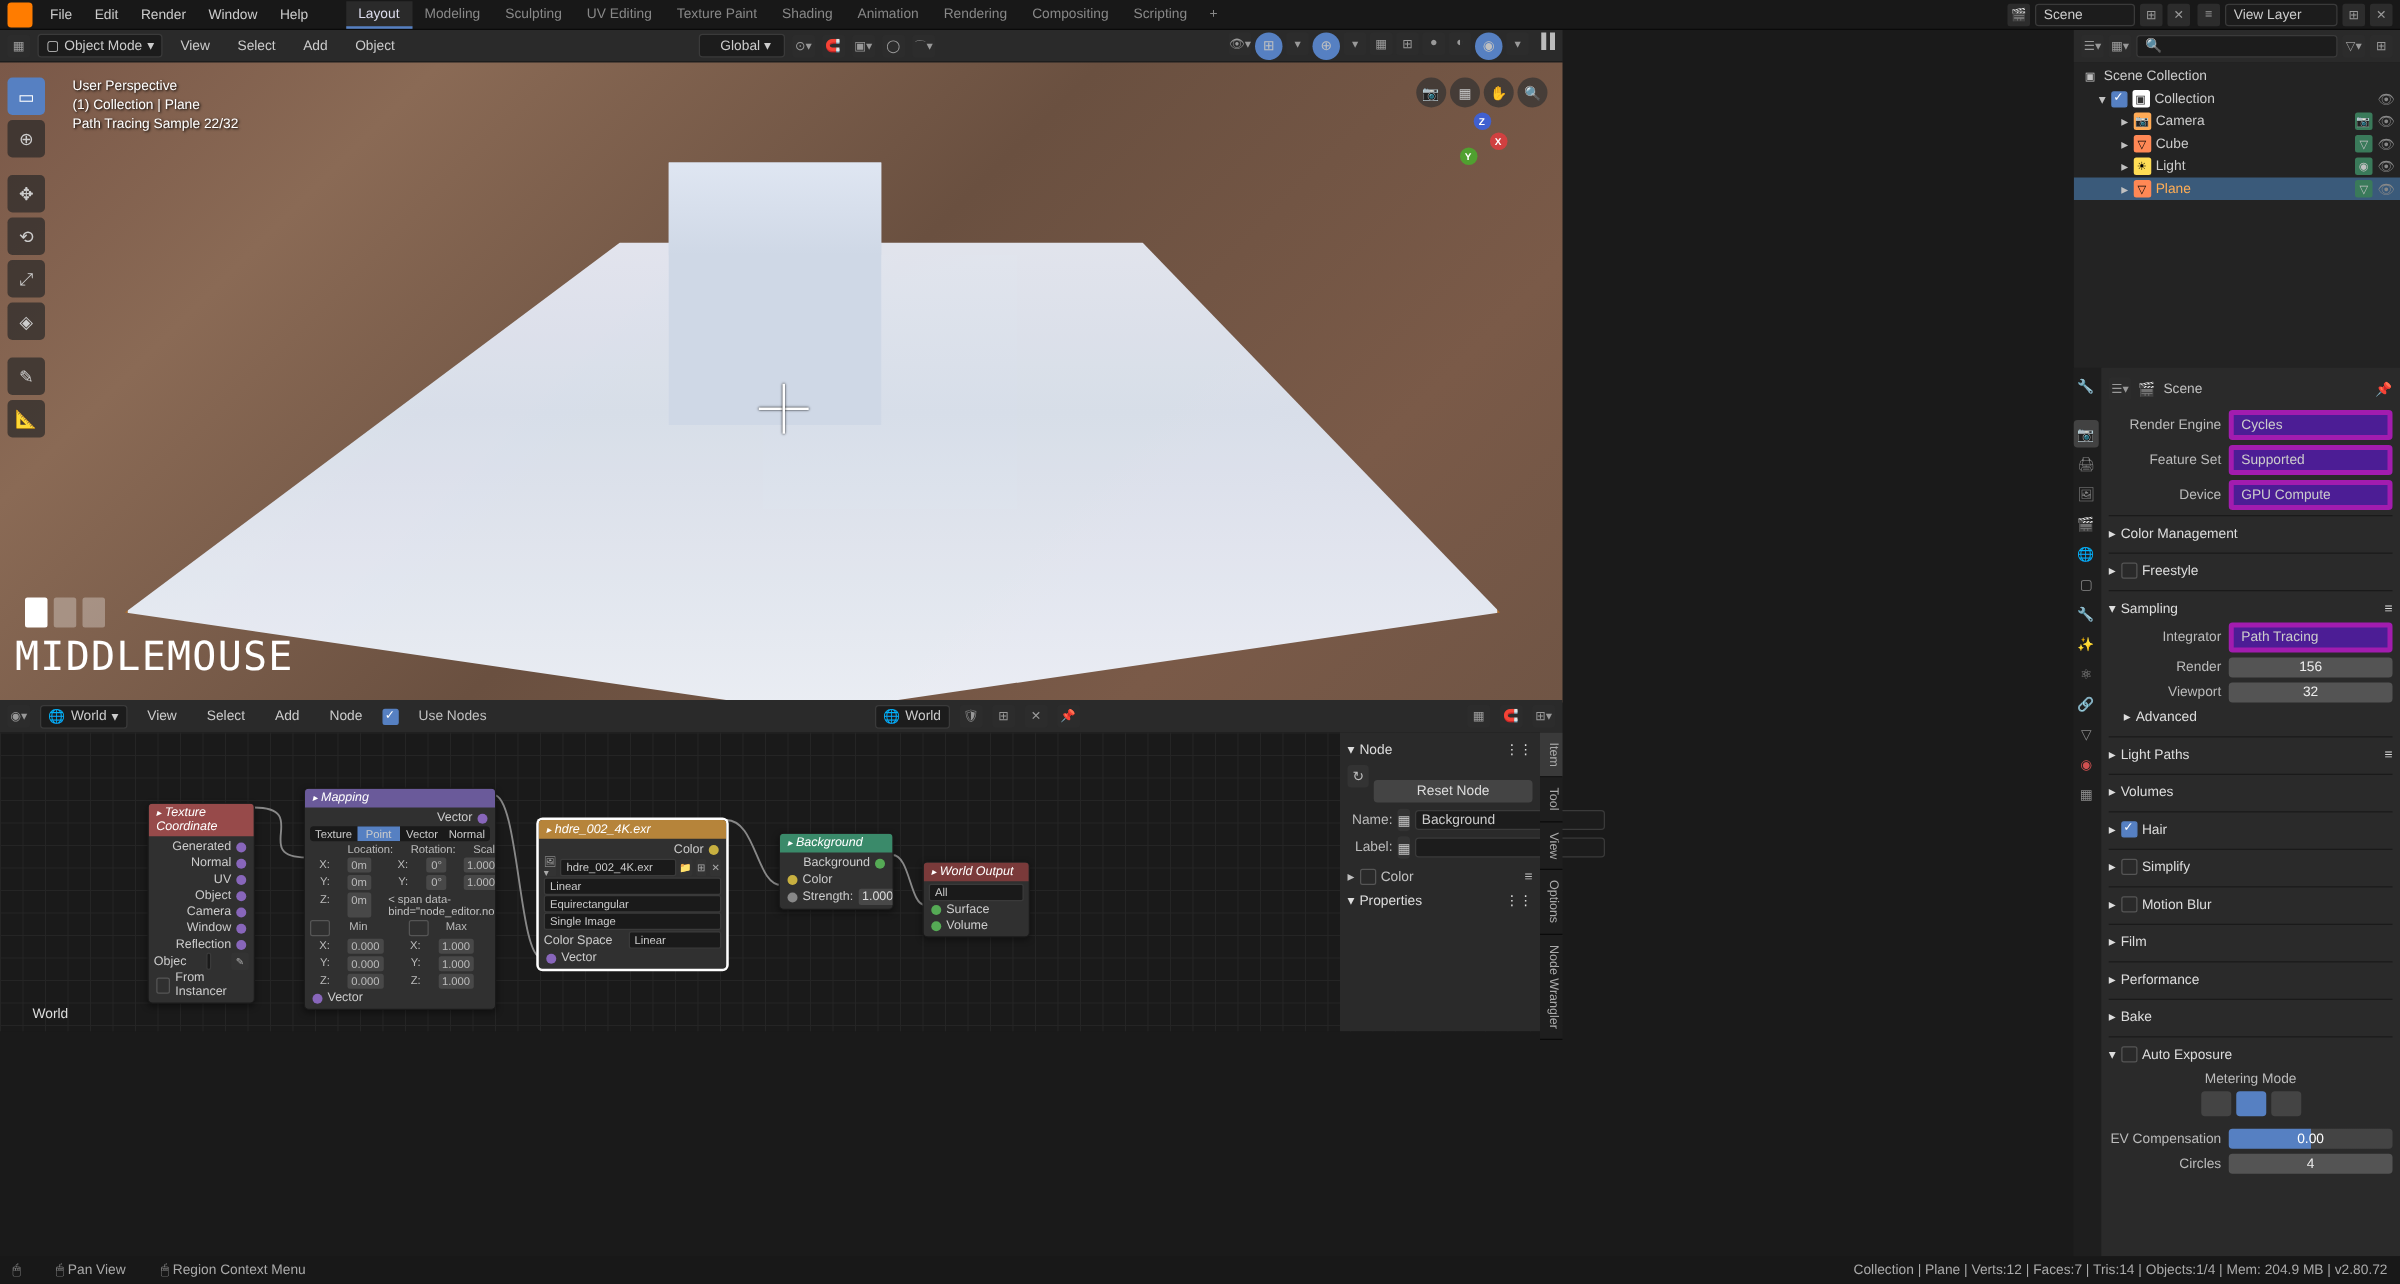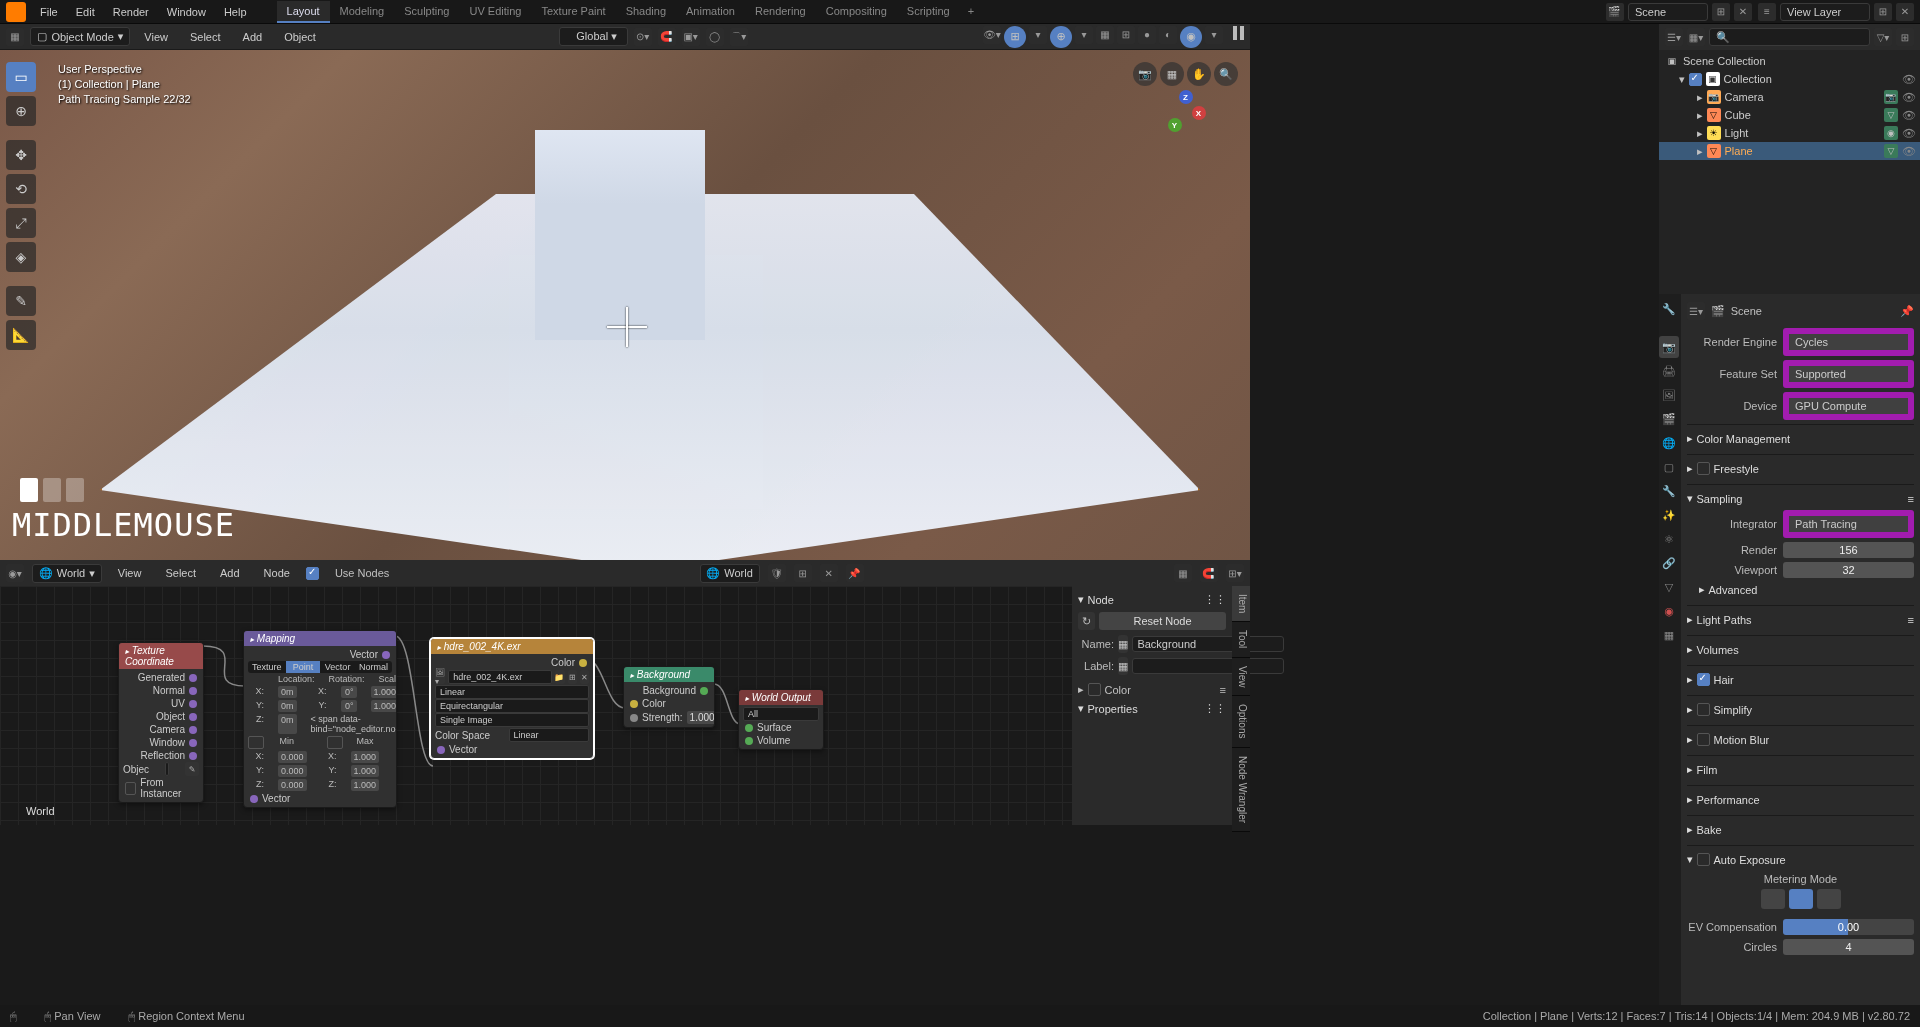--- a/index.html
+++ b/index.html
@@ -66,21 +66,21 @@
 
 .properties { background: #2a2a2a; display: flex; height: 540px; }
 .prop-tabs { width: 22px; background: #1e1e1e; display: flex; flex-direction: column; padding-top: 4px; gap: 2px; }
 .ptab { width: 20px; height: 22px; display: flex; align-items: center; justify-content: center; font-size: 11px; color: #888; cursor: pointer; border-radius: 3px; }
 .ptab.active { background: #424242; color: #ddd; }
 .ptab.redi { color: #d05050; }
 .prop-body { flex: 1; padding: 4px 6px; overflow-y: auto; }
 .prop-hdr { display: flex; align-items: center; gap: 6px; padding: 4px 0 6px; }
 .prop-row { display: flex; align-items: center; gap: 6px; padding: 2px 0; font-size: 11px; }
 .prop-row label { flex: 0 0 90px; text-align: right; color: #bbb; }
-.prop-select { flex: 1; background: #404040; border: 6px solid #a21caf; border-radius: 3px; padding: 2px 6px; color: #ccc; }
+.prop-select { flex: 1; background: #4c1d95; border: 4px solid #a21caf; border-radius: 3px; padding: 2px 6px; color: #ccc; }
 .prop-num { flex: 1; background: #545454; border: none; border-radius: 3px; padding: 2px 6px; color: #eee; text-align: center; }
 .prop-section { padding: 4px 0; border-top: 1px solid #1a1a1a; margin-top: 2px; }
 .prop-section-hdr { display: flex; align-items: center; gap: 4px; padding: 3px 0; cursor: pointer; color: #ddd; }
 .chk { width: 13px; height: 13px; border: 1px solid #555; border-radius: 2px; display: inline-block; }
 .chk.on { background: #5680c2; border-color: #5680c2; position: relative; }
 .chk.on::after { content: "✓"; position: absolute; left: 1px; top: -2px; font-size: 10px; color: #fff; }
 .slider-field { flex: 1; background: linear-gradient(90deg, #5680c2 50%, #444 50%); border-radius: 3px; padding: 2px 6px; color: #fff; text-align: center; font-size: 11px; }
 .mtr-btns { display: flex; gap: 4px; justify-content: center; }
 .mtr-btn { width: 24px; height: 20px; background: #444; border-radius: 3px; }
 .mtr-btn.on { background: #5680c2; }
@@ -118,21 +118,21 @@
 .vec-row span { flex: 0 0 16px; text-align: right; color: #bbb; }
 .vec-num { flex: 1; background: #484848; border-radius: 2px; padding: 1px 3px; text-align: center; color: #ddd; }
 .nf-select { width: 100%; background: #1a1a1a; border: 1px solid #3a3a3a; border-radius: 2px; padding: 1px 4px; color: #ccc; font-size: 9px; }
 .nf-text { width: 100%; background: #1a1a1a; border: 1px solid #3a3a3a; border-radius: 2px; padding: 1px 4px; color: #ccc; font-size: 9px; }
 .mini-icon { width: 14px; height: 14px; background: #333; border-radius: 2px; display: inline-flex; align-items: center; justify-content: center; font-size: 8px; color: #aaa; cursor: pointer; }
 .obj-field { display: flex; gap: 16px; align-items: center; }
 .obj-input { flex: 1; background: #1a1a1a; border: 1px solid #3a3a3a; border-radius: 2px; height: 14px; }
 
 .node-right-panel { position: absolute; top: 26px; right: 18px; width: 160px; bottom: 0; background: #2a2a2a; padding: 4px 6px; font-size: 11px; }
 .np-section-hdr { padding: 3px 0; color: #ddd; display: flex; align-items: center; gap: 4px; }
-.np-btn { width: 100%; background: #444; border-radius: 3px; padding: 3px; text-align: center; color: #ddd; cursor: pointer; }
+.np-btn { width: 100%; background: #444; border-radius: 3px; padding: 3px; text-align: center; color: #ddd; cursor: pointer; margin-top: 12px; }
 .np-row { display: flex; align-items: center; gap: 4px; padding: 2px 0; }
 .np-row label { flex: 0 0 36px; text-align: right; color: #bbb; }
 .np-field { flex: 1; background: #1c1c1c; border: 1px solid #3a3a3a; border-radius: 3px; padding: 1px 4px; color: #ccc; font-size: 11px; }
 .np-icon { width: 20px; height: 18px; background: #333; border-radius: 3px; display: inline-flex; align-items: center; justify-content: center; }
 .np-color-hdr { display: flex; align-items: center; gap: 4px; }
 .np-color-hdr .list-ic { margin-left: auto; }
 .node-breadcrumb { position: absolute; left: 26px; bottom: 8px; color: #ddd; font-size: 11px; }
 
 
 svg.wires { position: absolute; top: 0; left: 0; width: 100%; height: 100%; pointer-events: none; }
@@ -420,21 +420,21 @@
               <span>Z:</span>
               <span class="vec-num">1.000</span>
             </div>
           <div class="socket-row">
               <span class="sock purple"></span>
               <span class="sock-l">Vector</span>
             </div>
         </div>
       </div>
 
-      <div class="node sel" style="left:430px; top:52px; width:164px;">
+      <div class="node sel" style="left:430px; top:69px; width:152px;">
         <div class="node-title nt-orange"><span style="font-size:8px">▸</span> <span>hdre_002_4K.exr</span></div>
         <div class="node-body-inner">
           <div class="socket-row out">
               <span class="sock-l">Color</span>
               <span class="sock yellow"></span>
             </div>
           <div class="node-field-row">
             <span class="mini-icon">🖼▾</span>
             <input class="nf-text" value="hdre_002_4K.exr" style="">
             <span class="mini-icon">📁</span>

